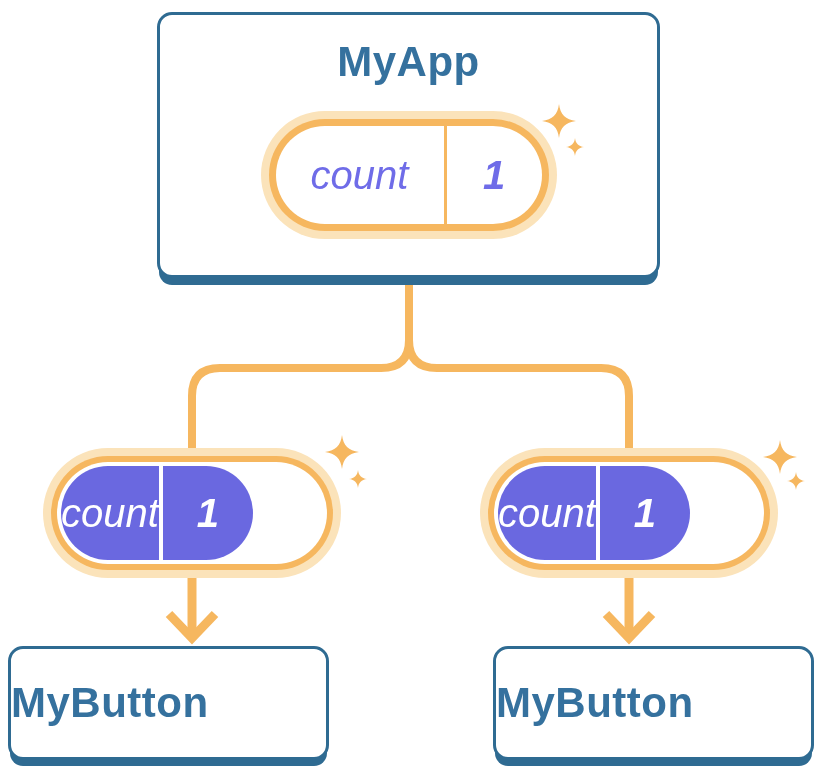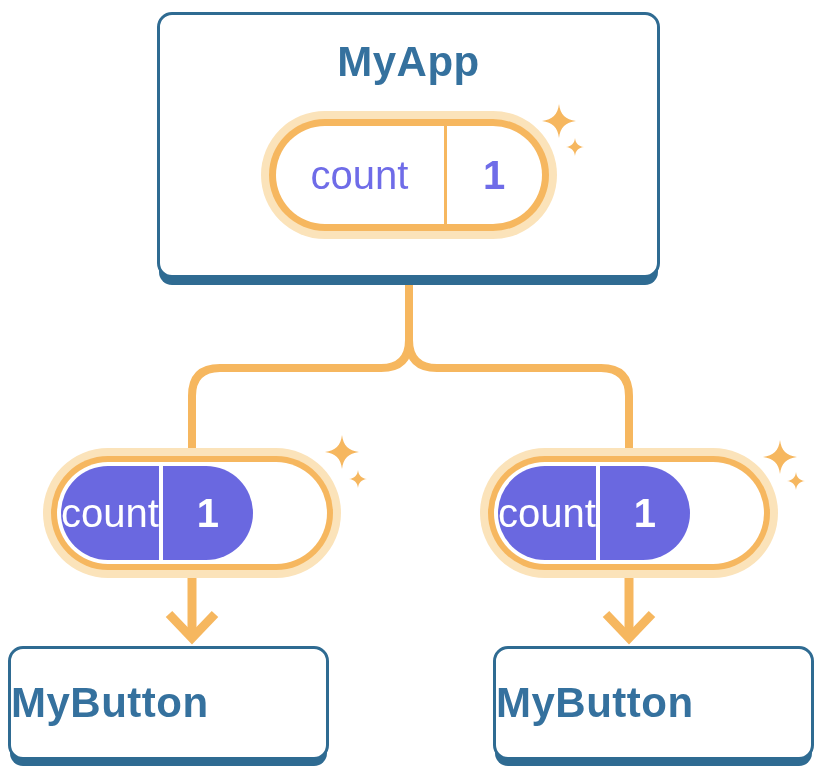--- a/index.html
+++ b/index.html
@@ -44,21 +44,21 @@
     position:absolute;z-index:2;box-sizing:border-box;
     background:var(--orange-halo);border-radius:999px;padding:8px;
   }
   .pill-ring{background:var(--orange);border-radius:999px;padding:7px;height:100%;box-sizing:border-box;}
   .pill-core{
     border-radius:999px;height:100%;box-sizing:border-box;
     display:flex;align-items:stretch;overflow:hidden;
   }
   .pill-name,.pill-value{
     display:flex;align-items:center;justify-content:center;
-    font-size:40px;line-height:1;
+    font-size:40px;line-height:1;font-style:italic;
   }
   .pill-name{flex:1;}
   .pill-value{font-weight:700;}
 
   
   .pill-top{left:50%;top:96px;transform:translateX(-50%);width:296px;height:128px;position:absolute;z-index:2;}
   .pill-top .pill-core{background:var(--white);}
   .pill-top .pill-name,.pill-top .pill-value{color:var(--purple-text);}
   .pill-top .pill-value{width:95px;border-left:3px solid var(--orange);}
 

